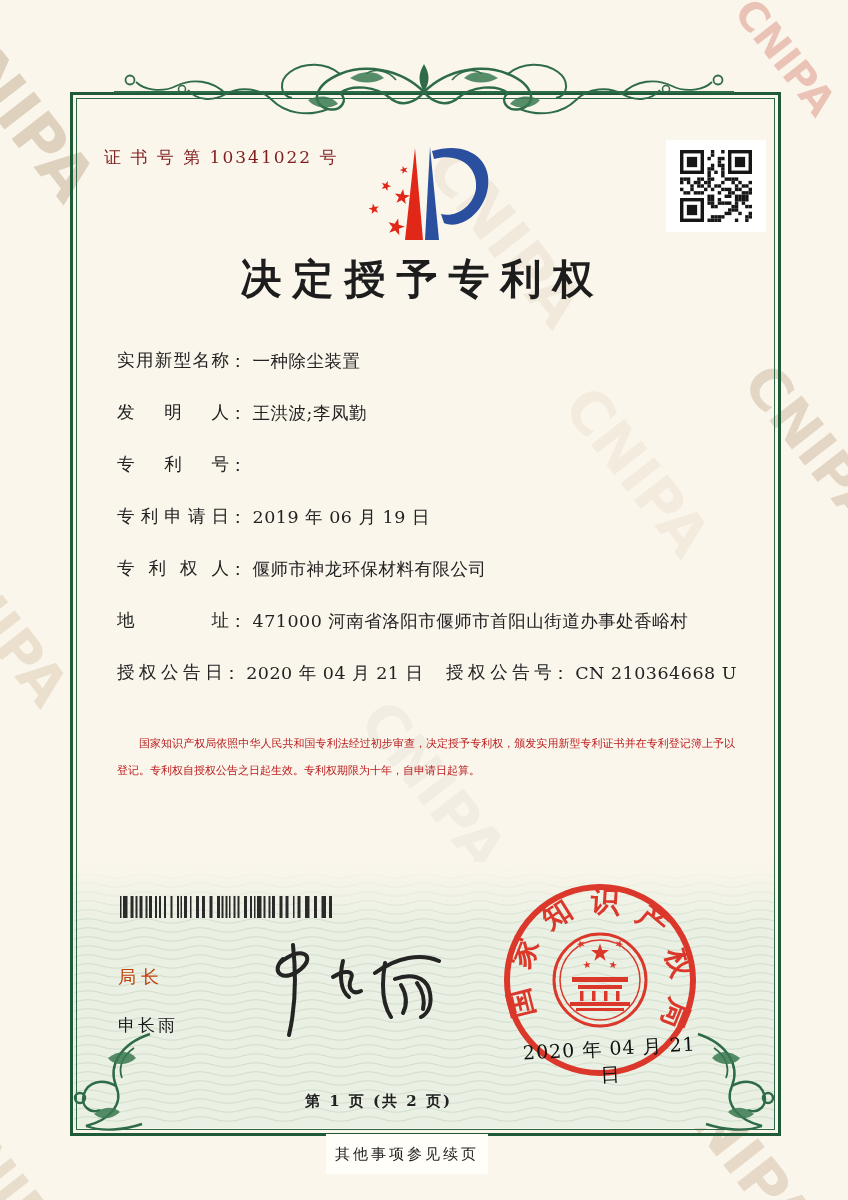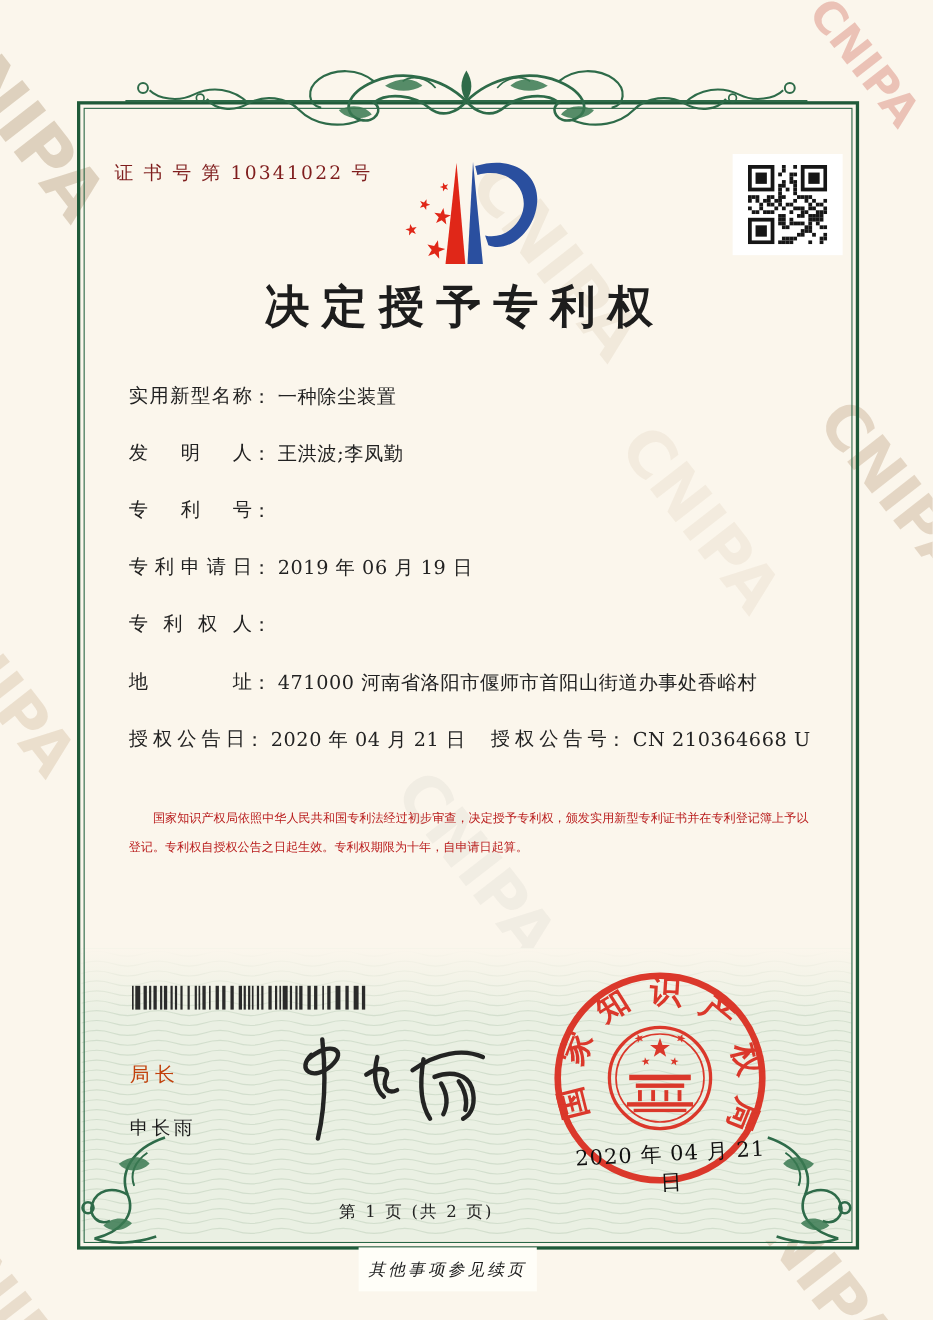--- a/index.html
+++ b/index.html
@@ -35,24 +35,24 @@
          text-align:justify;color:#b91c1c;}
   #paras p{margin:0;text-indent:2em;}
   
   #sig-title{position:absolute;left:118px;top:965px;font-size:18px;letter-spacing:5px;color:#c2410c;z-index:6;}
   #sig-name{position:absolute;left:118px;top:1002px;font-size:17px;letter-spacing:3px;color:#1c1c1c;z-index:6;margin-top:12px;}
   
   #seal-date{position:absolute;left:512px;top:1036px;width:196px;text-align:center;
              font-size:19px;letter-spacing:1px;color:#101010;transform:rotate(-3deg);z-index:7;}
   
   #page-num{position:absolute;left:70px;top:1092px;width:617px;text-align:center;
-            font-size:15px;letter-spacing:2px;color:#222;z-index:6;}
+            font-size:15px;letter-spacing:2px;color:#222;z-index:6;font-weight:bold;}
   #cont-note{position:absolute;left:326px;top:1134px;width:162px;height:40px;background:#fffef8;
              display:flex;align-items:center;justify-content:center;font-size:15px;
-             letter-spacing:3px;color:#222;z-index:6;font-style:italic;}
+             letter-spacing:3px;color:#222;z-index:6;}
   svg{display:block;}
   .z5{z-index:5;} .z6{z-index:6;} .z4{z-index:4;}
 </style>
 </head>
 <body>
 
 <div id="page">
 
   <span class="wm" style="left:-22px;top:0px;font-size:64px;transform:rotate(52deg);color:rgba(176,149,116,.38);">CNIPA</span>
   <span class="wm" style="left:762px;top:-10px;font-size:40px;transform:rotate(52deg);color:rgba(214,130,118,.45);">CNIPA</span>
@@ -322,20 +322,21 @@
         <span class="colon">：</span>
     </div>
     <div class="frow">
       <span class="flabel">专利申请日</span>
         <span class="colon">：</span>
       <span class="fvalue">2019 年 06 月 19 日</span>
     </div>
     <div class="frow">
       <span class="flabel">专利权人</span>
         <span class="colon">：</span>
+      <span class="fvalue">偃师市神龙环保材料有限公司</span>
     </div>
     <div class="frow">
       <span class="flabel">地址</span>
         <span class="colon">：</span>
       <span class="fvalue">471000 河南省洛阳市偃师市首阳山街道办事处香峪村</span>
     </div>
     <div class="frow">
       <span class="flabel">授权公告日</span>
         <span class="colon">：</span>
       <span class="fvalue fixed">2020 年 04 月 21 日</span>

